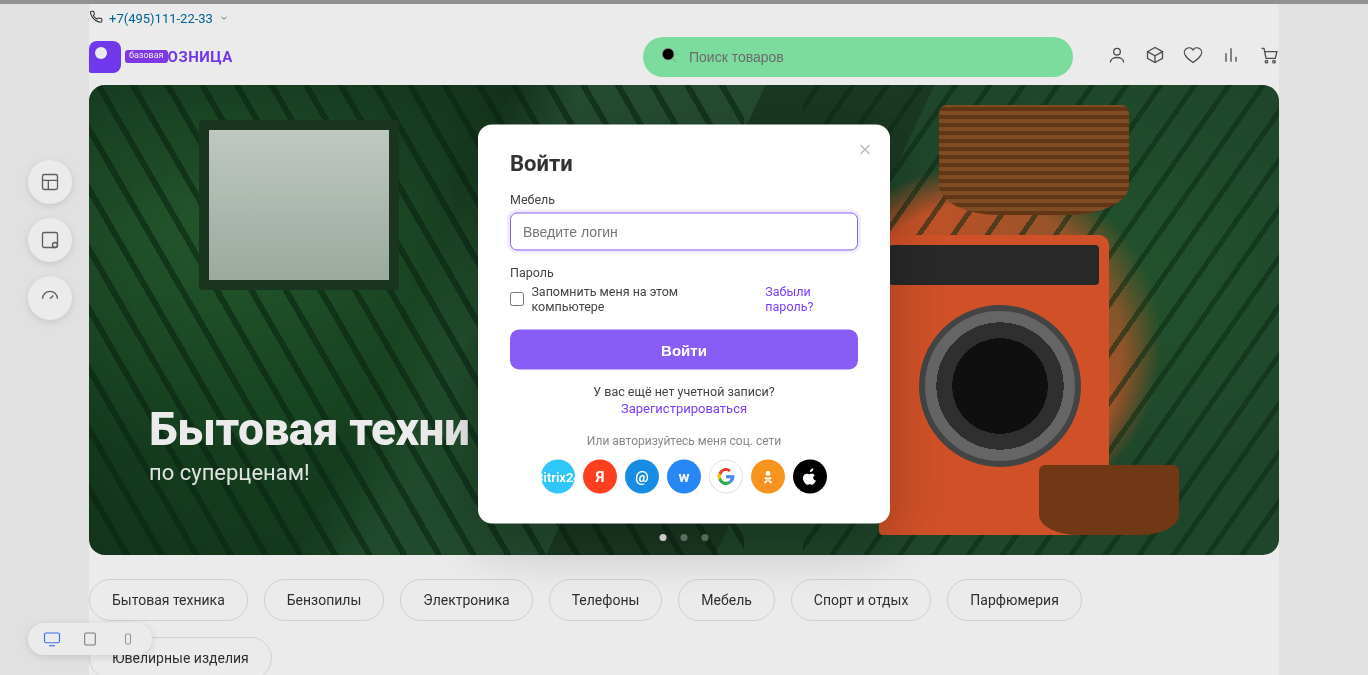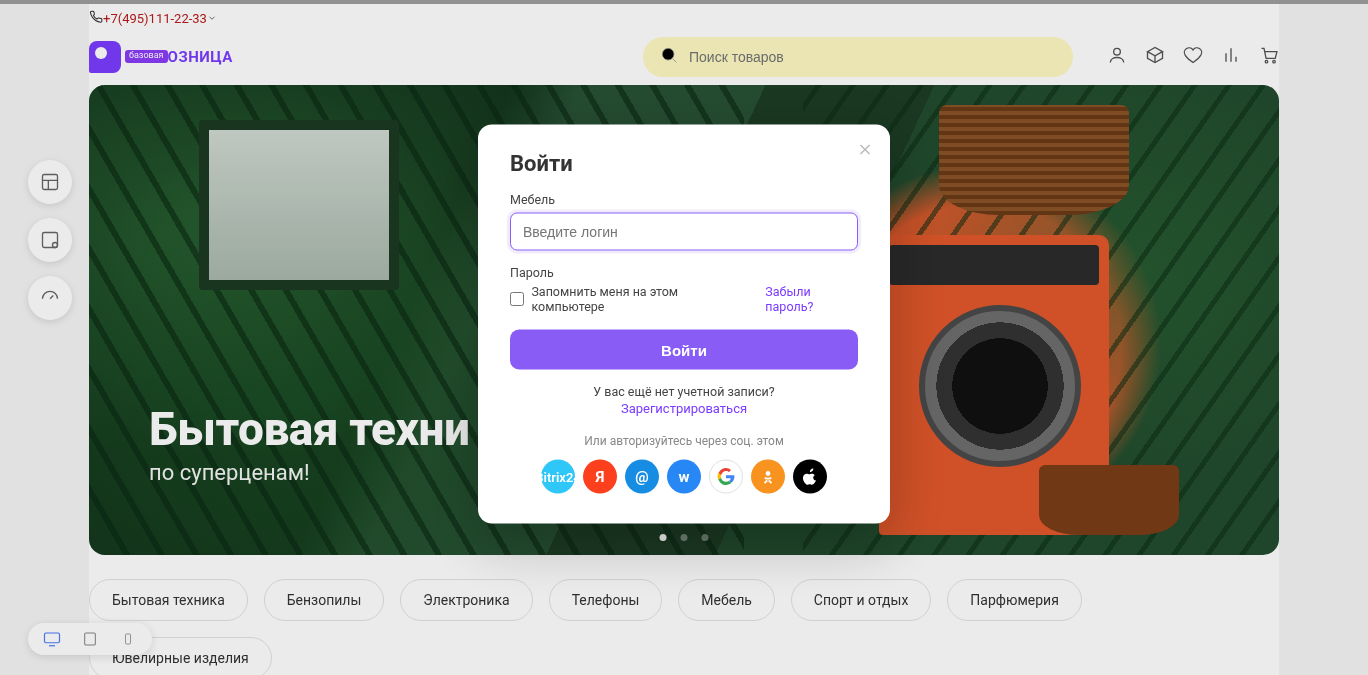--- a/index.html
+++ b/index.html
@@ -15,34 +15,34 @@
   
   .topstrip { height: 4px; background: #9e9e9e; }
 
   
   .page {
     width: 1190px; margin: 0 auto; background: #fff;
     padding: 0 0 20px 0;
   }
 
   
-  .phone-row { display: flex; align-items: center; padding: 6px 0 4px 0; font-size: 13px; color: #b91c1c; }
+  .phone-row { display: flex; align-items: center; gap: 6px; padding: 6px 0 4px 0; font-size: 13px; color: #0369a1; }
   .phone-row svg { width: 14px; height: 14px; }
   .phone-row .chev { width: 10px; height: 10px; }
 
   
   .header-row { display: flex; align-items: center; padding: 6px 0 8px 0; gap: 20px; }
   .logo { display: flex; align-items: center; gap: 4px; }
   .logo-mark { width: 32px; height: 32px; background: #7b3cff; border-radius: 8px 8px 8px 2px; position: relative; }
   .logo-mark::after { content:""; position:absolute; left:6px; top:6px; width:12px; height:12px; background:#fff; border-radius:50%; }
   .logo-text { display:flex; line-height:1; }
   .logo-badge { font-size:9px; background:#8a3cf7; color:#fff; padding:1px 4px; border-radius:3px; width:fit-content; margin-bottom:2px;}
   .logo-word { font-size:15px; font-weight:700; color:#7b3cff; letter-spacing:0.5px;}
   .search {
-    margin-left:auto; width:430px; height:40px; background:#fef9c3; border-radius:22px;
+    margin-left:auto; width:430px; height:40px; background:#86efac; border-radius:22px;
     display:flex; align-items:center; padding:0 16px; gap:10px; color:#888;
   }
   .search svg { width:20px; height:20px; stroke:#999; }
   .search input { border:none; background:transparent; outline:none; font-size:14px; width:100%; color:#555;}
   .hicons { display:flex; gap:18px; align-items:center; margin-left:14px;}
   .hicons svg { width:20px; height:20px; stroke:#555; fill:none; stroke-width:1.6;}
   .hicon { cursor:pointer; }
 
   
   .nav { display:flex; gap:24px; padding:6px 0 14px 0; font-size:14px; font-weight:600; color:#222;}
@@ -314,21 +314,21 @@
     <a class="forgot">Забыли пароль?</a>
   </div>
 
   <button class="btn-login">Войти</button>
 
   <div class="no-account">
     <span>У вас ещё нет учетной записи?</span>
     <a>Зарегистрироваться</a>
   </div>
 
-  <div class="or">Или авторизуйтесь через соц. этом</div>
+  <div class="or">Или авторизуйтесь меня соц. сети</div>
 
   <div class="socials">
     <span class="soc b24">Bitrix24</span>
     <span class="soc ya">Я</span>
     <span class="soc mail">@</span>
     <span class="soc vk">w</span>
     <span class="soc gg">
       <svg width="18" height="18" viewBox="0 0 48 48">
           <path fill="#EA4335" d="M24 9.5c3.7 0 6.3 1.6 7.7 2.9l5.6-5.5C33.8 3.4 29.4 1.5 24 1.5 14.8 1.5 7 7.5 3.9 16l6.9 5.4C12.4 14.3 17.7 9.5 24 9.5z"></path>
           <path fill="#4285F4" d="M46.5 24.5c0-1.6-.1-2.8-.4-4H24v8h12.7c-.5 3-2.3 5.6-5 7.3l6.6 5.1C43 37 46.5 31.3 46.5 24.5z"></path>

